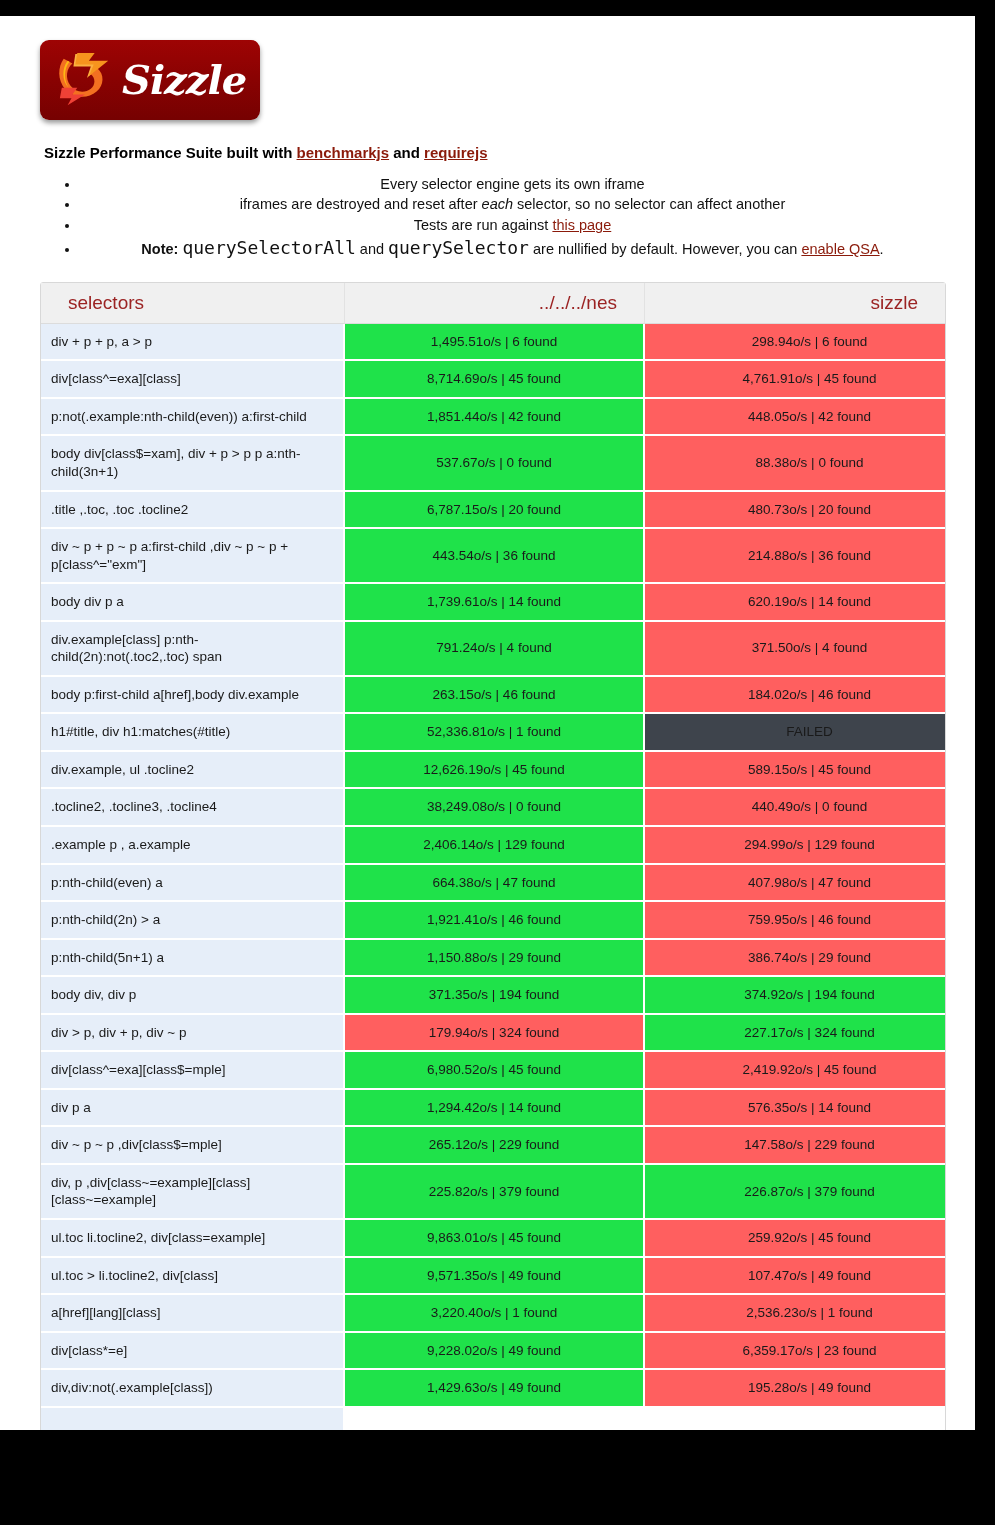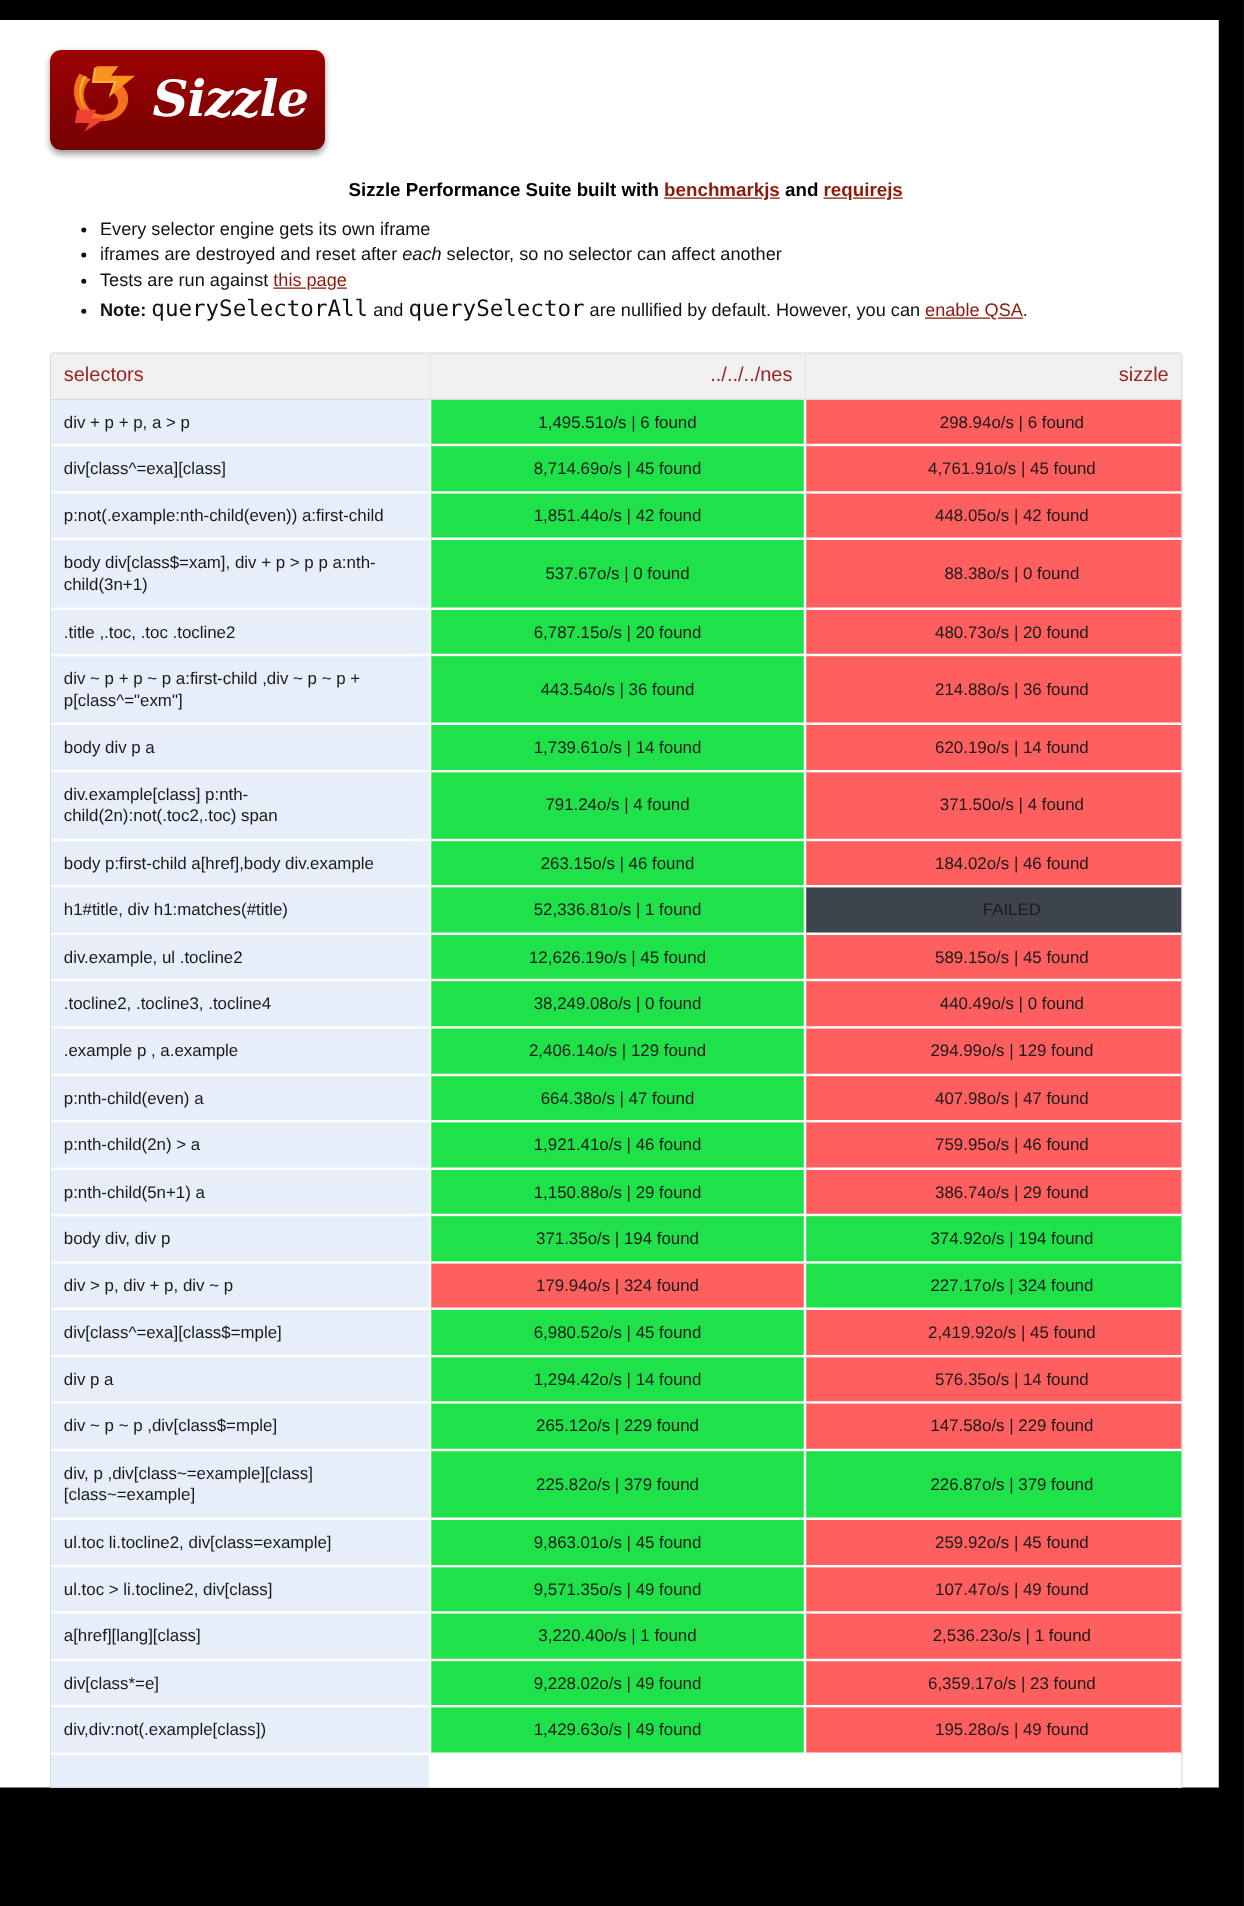--- a/index.html
+++ b/index.html
@@ -55,37 +55,37 @@
     letter-spacing: -1px;
     line-height: 1;
     margin-left: 2px;
   }
 
   
   .intro-line {
     font-size: 15px;
     font-weight: bold;
     color: #000;
-    margin: 0 0 14px 16px;
-    text-align: center;
+    margin: 0 0 14px 4px;
   }
   .intro-line a, .bullets a {
     color: #8b1a0a;
     text-decoration: underline;
   }
   .bullets {
     margin: 0 0 22px 0;
     padding-left: 40px;
     list-style: disc;
   }
   .bullets li {
     font-size: 14.5px;
     color: #111;
     line-height: 1.33;
     margin-bottom: 1px;
+    text-align: center;
   }
   .bullets code, .mono {
     font-family: "DejaVu Sans Mono", monospace;
     font-size: 18px;
   }
   .bullets em { font-style: italic; }
   .bullets b { font-weight: bold; }
 
   
   table.results {
@@ -95,22 +95,22 @@
     table-layout: fixed;
     font-size: 13.5px;
     border: 1px solid #d8d8d8;
     border-radius: 3px;
     background: #fff;
   }
   table.results th {
     background: #f0f0f0;
     color: #9b2323;
     font-weight: normal;
-    font-size: 16px;
-    padding: 9px 10px;
+    font-size: 19px;
+    padding: 9px 27px;
     border-bottom: 1px solid #dcdcdc;
     border-right: 1px solid #e2e2e2;
     text-align: left;
     vertical-align: middle;
   }
   table.results th.num { text-align: right; }
   table.results th:last-child { border-right: none; }
 
   col.c-sel { width: 304px; }
   col.c-res { width: 300px; }

